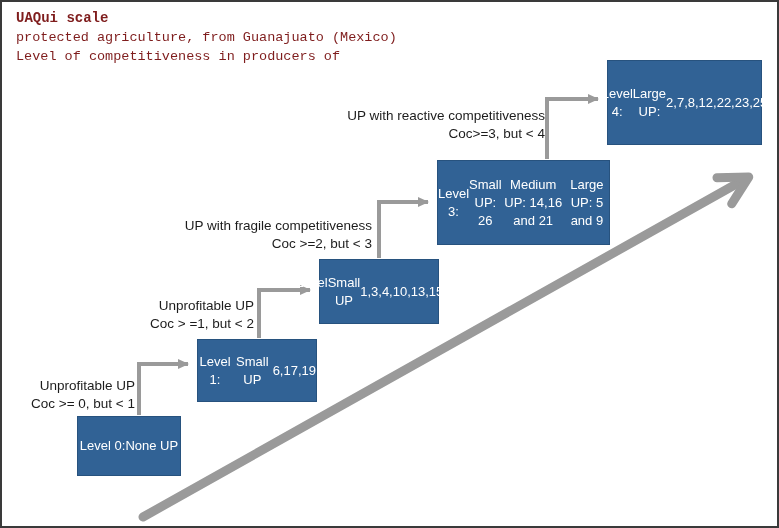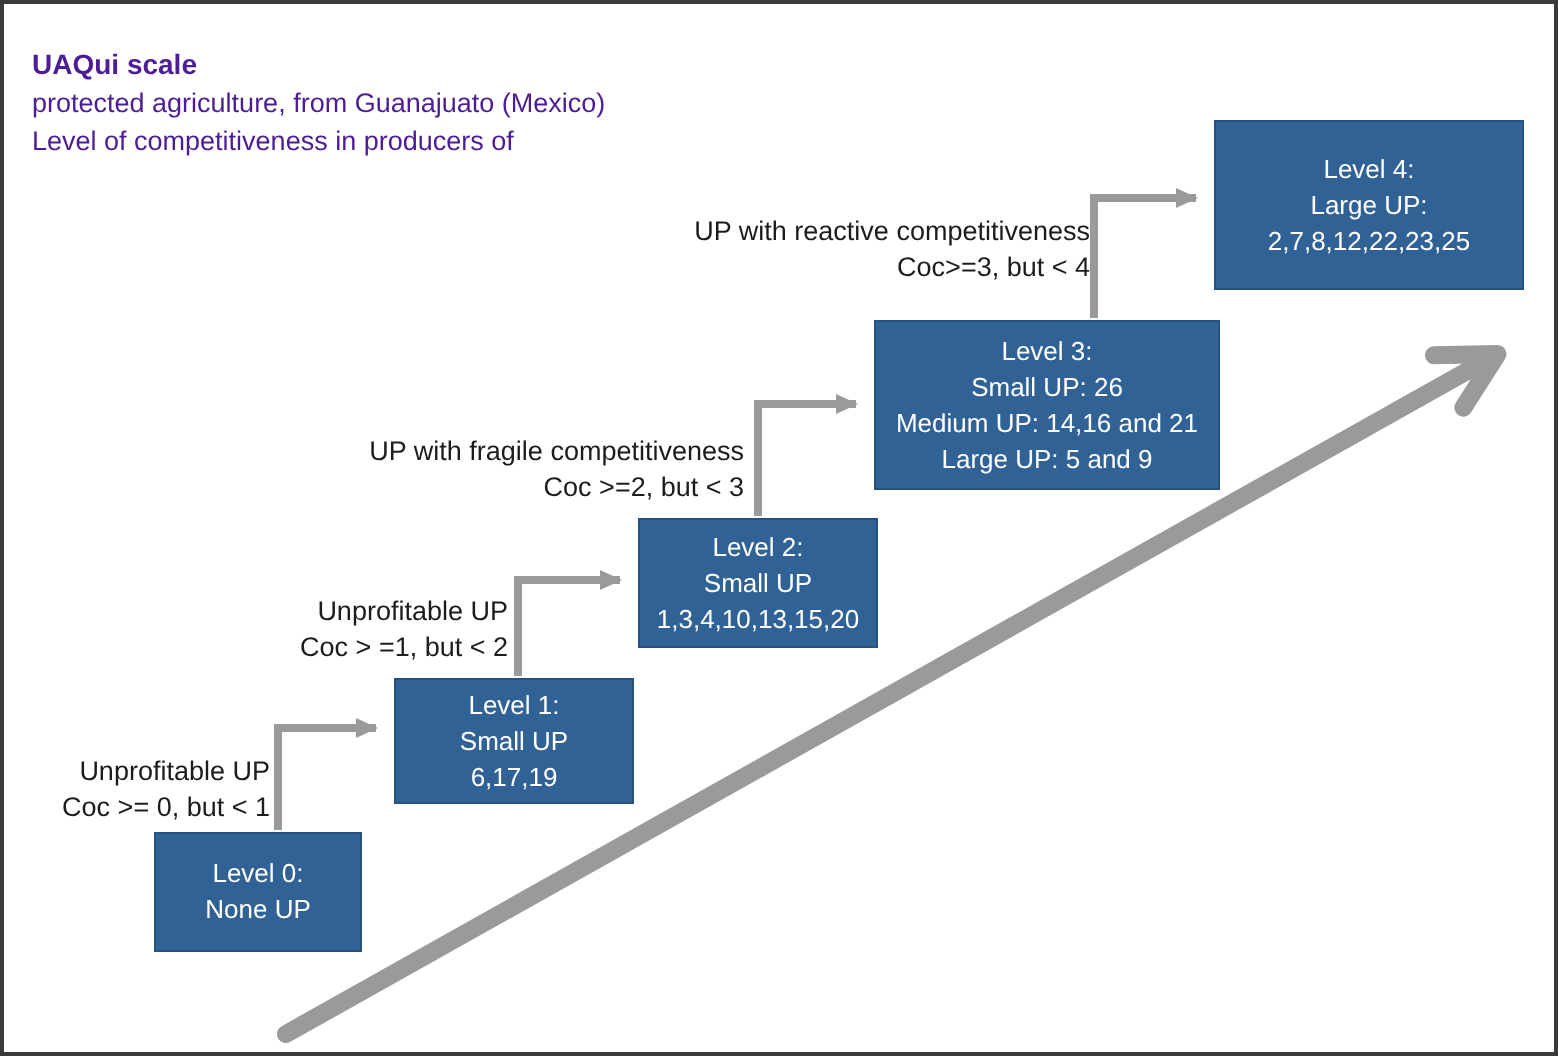--- a/index.html
+++ b/index.html
@@ -9,22 +9,23 @@
     height: 528px;
     box-sizing: border-box;
     border: 2px solid #3a3a3a;
     background: #ffffff;
     font-family: "Liberation Sans", sans-serif;
     overflow: hidden;
   }
   .title-block {
     position: absolute;
     left: 14px;
-    top: 21px;
-    color: #4c1d95;
+    top: 7px;
+    color: #7f1d1d;
+    font-family: Liberation Mono, monospace;
   }
   .title-heading {
     font-size: 14px;
     font-weight: bold;
     line-height: 19px;
   }
   .title-sub {
     font-size: 13.5px;
     line-height: 19px;
   }
@@ -34,21 +35,21 @@
     width: 779px;
     height: 528px;
   }
   .level-box {
     position: absolute;
     background: #316295;
     border: 1px solid #27527e;
     box-sizing: border-box;
     color: #ffffff;
     display: flex;
-    flex-direction: column;
+    flex-direction: row;
     align-items: center;
     justify-content: center;
     text-align: center;
     font-size: 13px;
     line-height: 18px;
   }
   .level-label {
     position: absolute;
     text-align: right;
     color: #1c1c1c;

